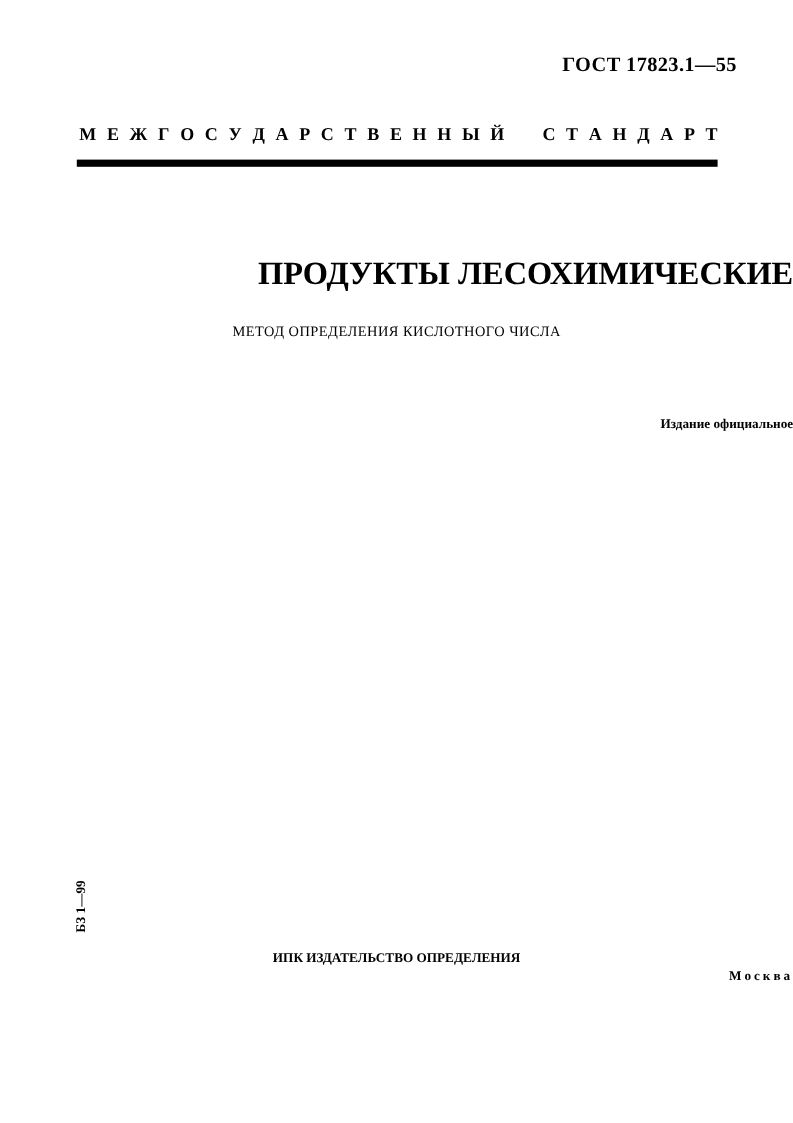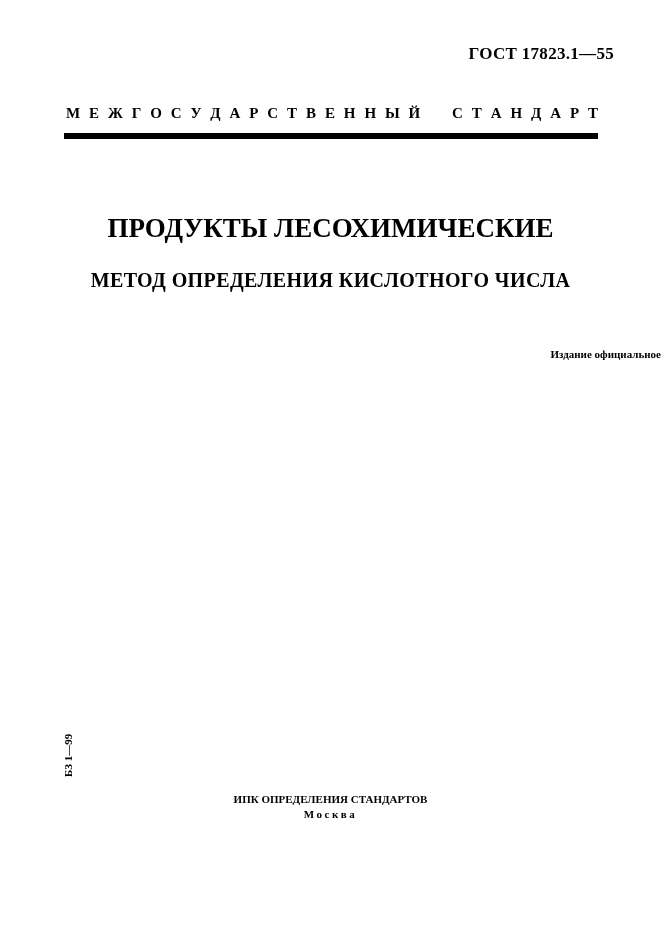--- a/index.html
+++ b/index.html
@@ -16,42 +16,42 @@
       font-size: 15px; font-weight: bold;
       display: flex; justify-content: space-between;
     }
     .interstate .gap { width: 14px; }
     .rule {
       position: absolute; left: 64px; width: 534px; top: 133px;
       height: 6px; background: #000;
     }
     .title {
       position: absolute; left: 0; width: 661px; top: 213px;
-      text-align: center; font-size: 27px; font-weight: bold;
+      text-align: right; font-size: 27px; font-weight: bold;
     }
     .subtitle {
       position: absolute; left: 0; width: 661px; top: 269px;
-      text-align: center; font-size: 20px; font-weight: bold; letter-spacing: 0.4px;
+      text-align: center; font-size: 12px; font-weight: normal; letter-spacing: 0.4px;
     }
     .edition {
       position: absolute; left: 0; width: 661px; top: 348px;
       text-align: right; font-size: 11px; font-weight: bold;
     }
     .batch {
       position: absolute; left: 62px; top: 777px;
       transform: rotate(-90deg); transform-origin: left top;
       font-size: 11px; font-weight: bold; white-space: nowrap;
     }
     .publisher {
       position: absolute; left: 0; width: 661px; top: 793px;
       text-align: center; font-size: 11px; font-weight: bold;
     }
     .city {
       position: absolute; left: 0; width: 661px; top: 808px;
-      text-align: center; font-size: 11px; font-weight: bold; letter-spacing: 2.5px;
+      text-align: right; font-size: 11px; font-weight: bold; letter-spacing: 2.5px;
     }
   </style>
 </head>
 <body>
 
 <div class="gost-code">ГОСТ 17823.1—55</div>
 
 <div class="interstate">
   <span>М</span>
   <span>Е</span>
@@ -83,14 +83,14 @@
 </div>
 
 <div class="rule"></div>
 
 <div class="title">ПРОДУКТЫ ЛЕСОХИМИЧЕСКИЕ</div>
 <div class="subtitle">МЕТОД ОПРЕДЕЛЕНИЯ КИСЛОТНОГО ЧИСЛА</div>
 <div class="edition">Издание официальное</div>
 
 <div class="batch">БЗ 1—99</div>
 
-<div class="publisher">ИПК ОПРЕДЕЛЕНИЯ СТАНДАРТОВ</div>
+<div class="publisher">ИПК ИЗДАТЕЛЬСТВО ОПРЕДЕЛЕНИЯ</div>
 <div class="city">Москва</div>
 
 </body></html>

